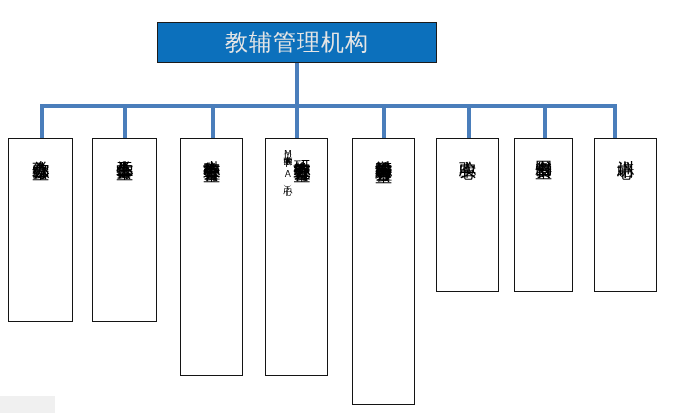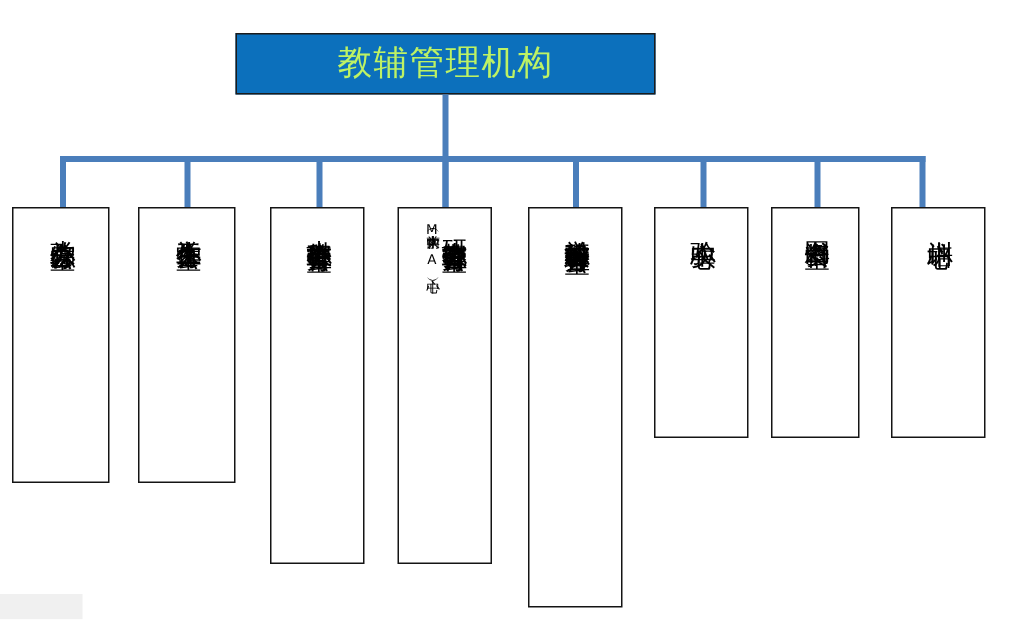--- a/index.html
+++ b/index.html
@@ -27,21 +27,21 @@
     width: 280px;
     height: 41px;
     background: #0C70BC;
     border: 1px solid #1b1b1b;
     box-sizing: border-box;
     display: flex;
     align-items: center;
     justify-content: center;
   }
   .root-label {
-    color: #bef264;
+    color: #e5e5e5;
     font-size: 23px;
     line-height: 1;
     letter-spacing: 1px;
     white-space: nowrap;
     font-family: "DejaVu Sans", "Liberation Sans", sans-serif;
   }
 
   
   .conn {
     position: absolute;

